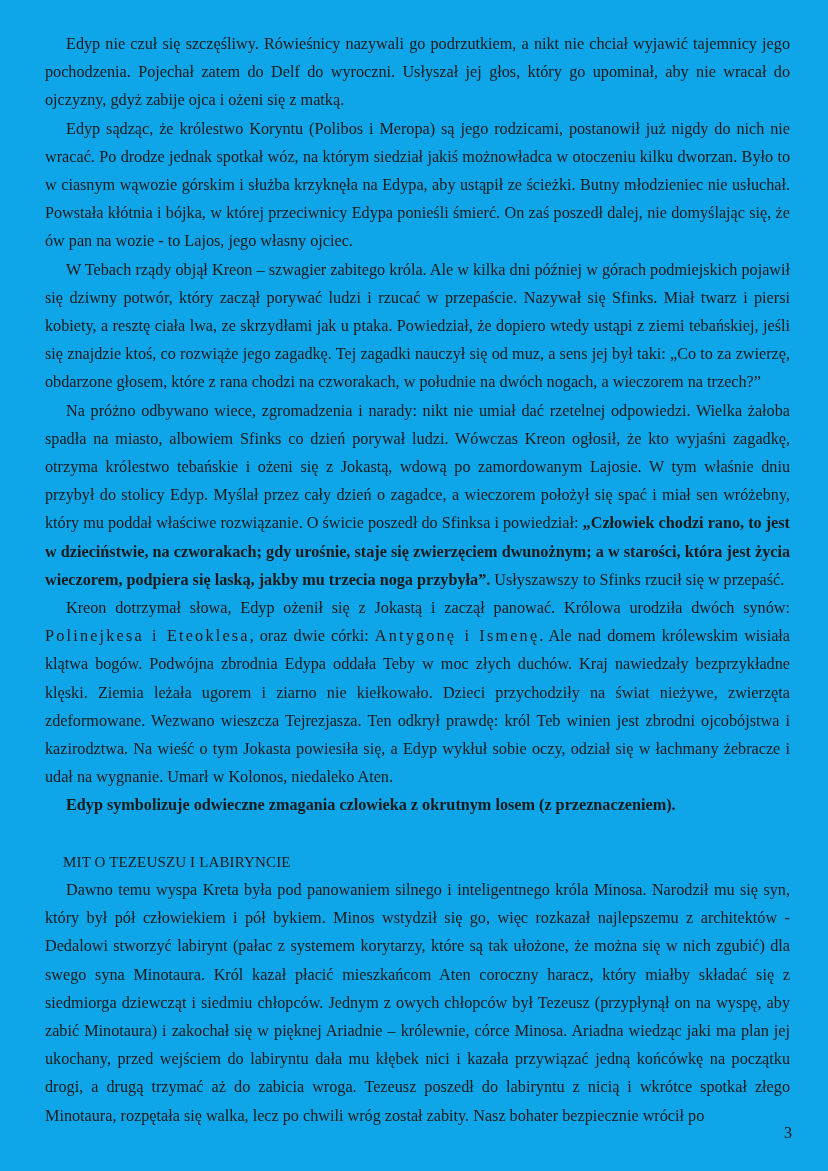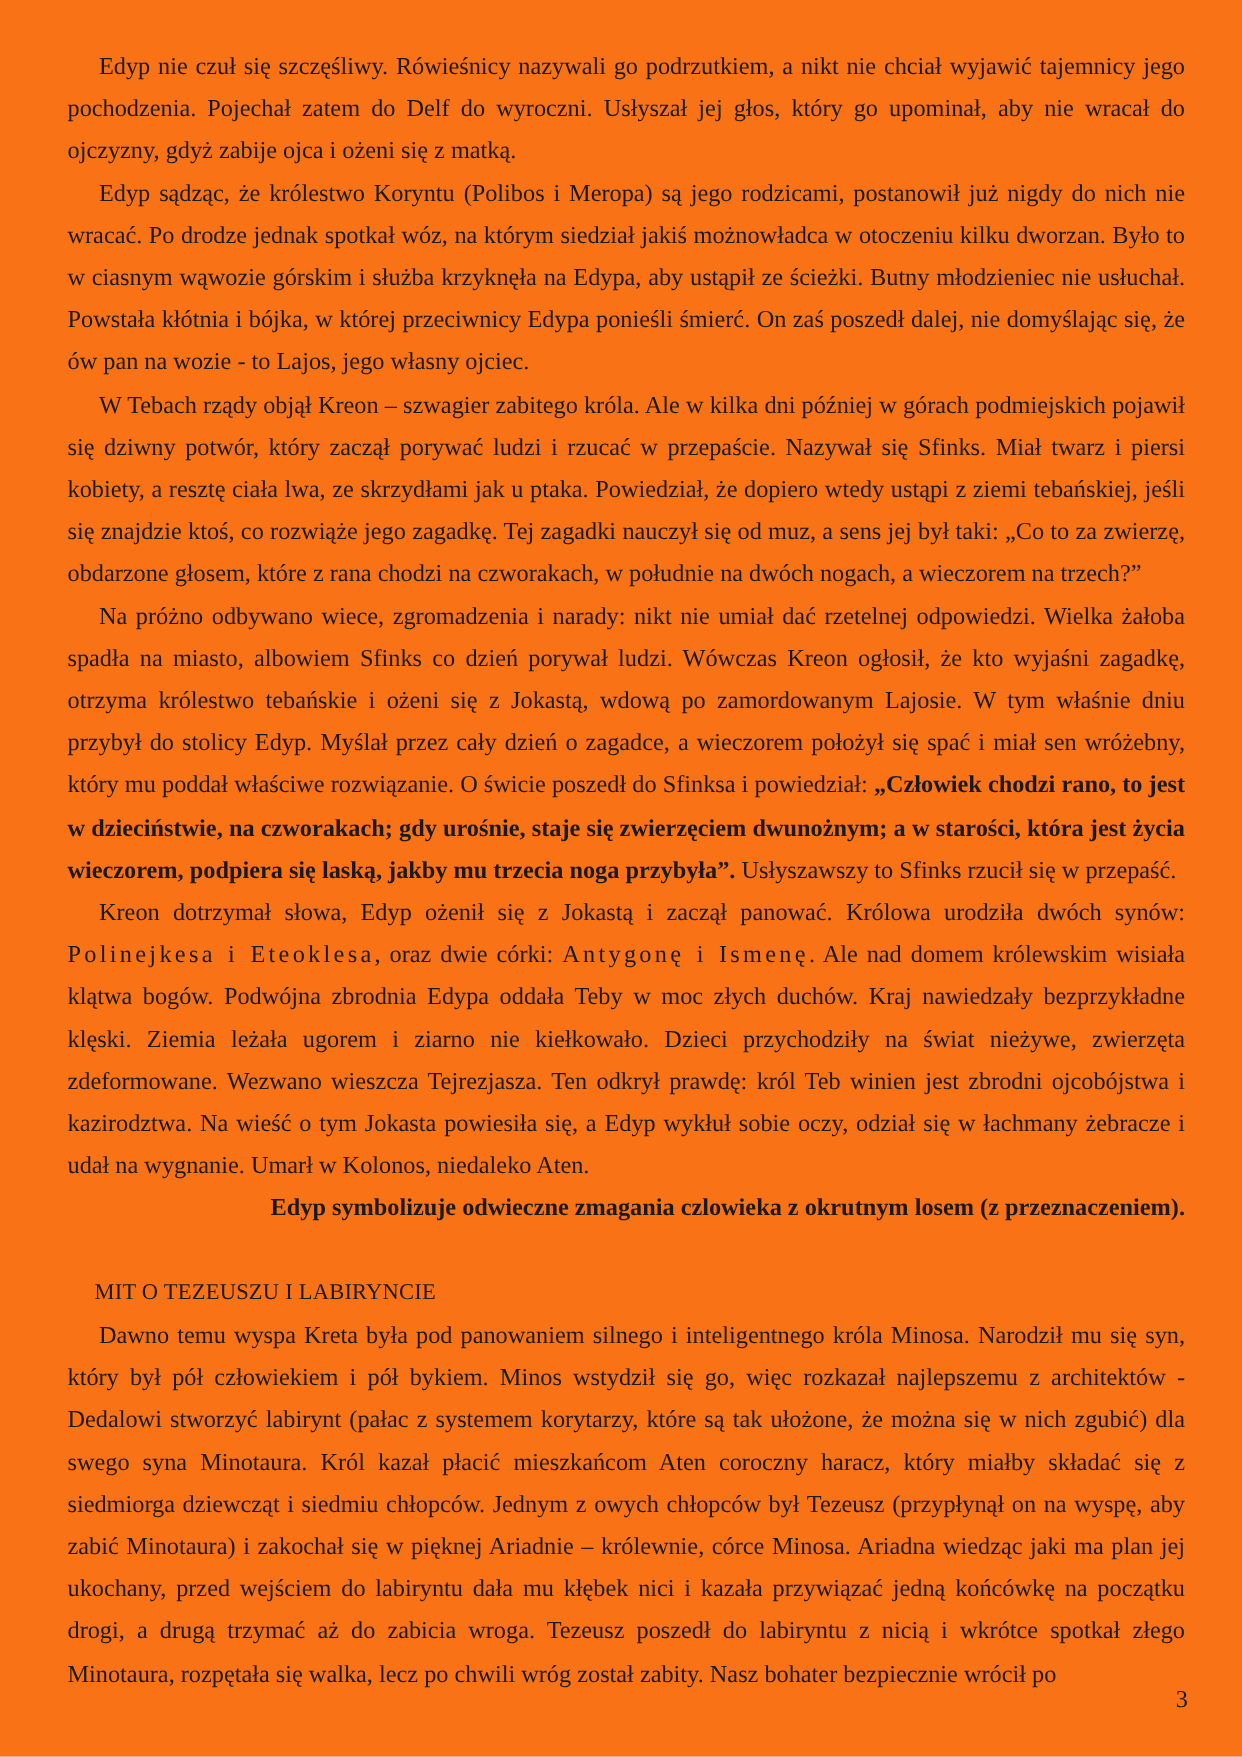--- a/index.html
+++ b/index.html
@@ -13,40 +13,40 @@
     position: relative;
     font-family: "Liberation Serif", "DejaVu Serif", serif;
     color: #1a1a1a;
     overflow: hidden;
   }
   .page {
     position: absolute;
     left: 0; top: 0;
     width: 828px;
     height: 1171px;
-    background: #f97316;
+    background: #0ea5e9;
   }
   .content {
     position: absolute;
     left: 45px;
     top: 30px;
     width: 745px;
   }
   p.para {
     margin: 0 0 0 0;
     text-align: justify;
     text-justify: inter-word;
     font-size: 16.2px;
     line-height: 28.2px;
     text-indent: 21px;
     hyphens: none;
   }
   p.bold-summary {
     margin: 0;
-    text-align: right;
+    text-align: left;
     font-size: 16.2px;
     line-height: 28.2px;
     font-weight: bold;
     text-indent: 21px;
   }
   h2.section-heading {
     margin: 0;
     font-size: 15px;
     line-height: 28.2px;
     font-weight: normal;

